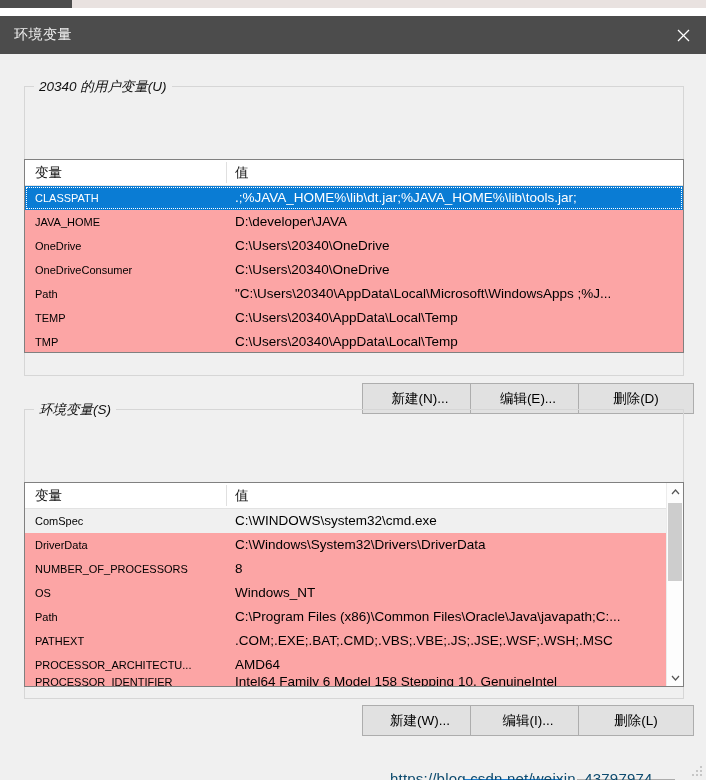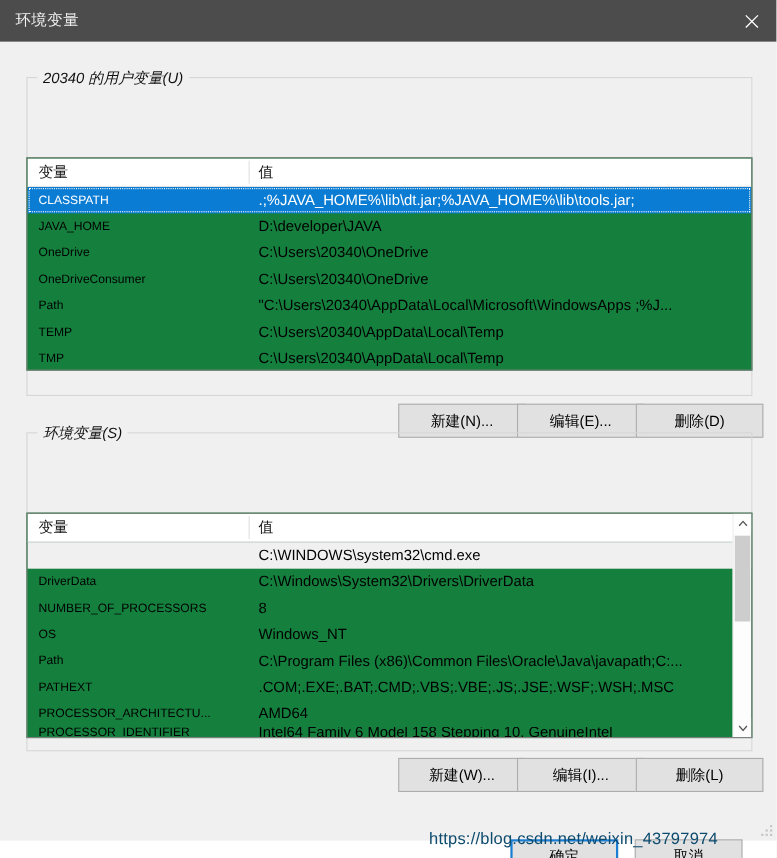--- a/index.html
+++ b/index.html
@@ -14,21 +14,21 @@
     font-size: 13px;
     color: #000000;
     overflow: hidden;
     position: relative;
   }
 
   
   #window {
     position: absolute;
     left: 0;
-    top: 0;
+    top: 16px;
     width: 706px;
     height: 764px;
     background: #f0f0f0;
     box-sizing: border-box;
   }
 
   
   #titlebar {
     position: absolute;
     left: 0;
@@ -86,21 +86,21 @@
     color: #111111;
     white-space: nowrap;
     font-style: italic;
   }
   #group-user  { left: 24px; top: 32px;  width: 660px; height: 290px; }
   #group-system{ left: 24px; top: 355px; width: 660px; height: 290px; }
 
   
   .listview {
     position: absolute;
-    background: #15803d;
+    background: #fca5a5;
     border: 1px solid #808080;
     box-sizing: border-box;
     overflow: hidden;
   }
   #list-user   { left: 24px; top: 105px; width: 660px; height: 194px; }
   #list-system { left: 24px; top: 428px; width: 660px; height: 205px; }
 
   .lv-header {
     position: relative;
     height: 26px;
@@ -329,20 +329,21 @@
     </div>
 
     <div class="listview" id="list-system">
       <div class="lv-header">
         <span class="hsep"></span>
         <span class="col-name">变量</span>
         <span class="col-value">值</span>
       </div>
       <div class="lv-rows" id="system-rows">
           <div class="lv-row selected-inactive">
+            <span class="cell-name">ComSpec</span>
             <span class="cell-value">C:\WINDOWS\system32\cmd.exe</span>
           </div>
           <div class="lv-row">
             <span class="cell-name">DriverData</span>
             <span class="cell-value">C:\Windows\System32\Drivers\DriverData</span>
           </div>
           <div class="lv-row">
             <span class="cell-name">NUMBER_OF_PROCESSORS</span>
             <span class="cell-value">8</span>
           </div>

